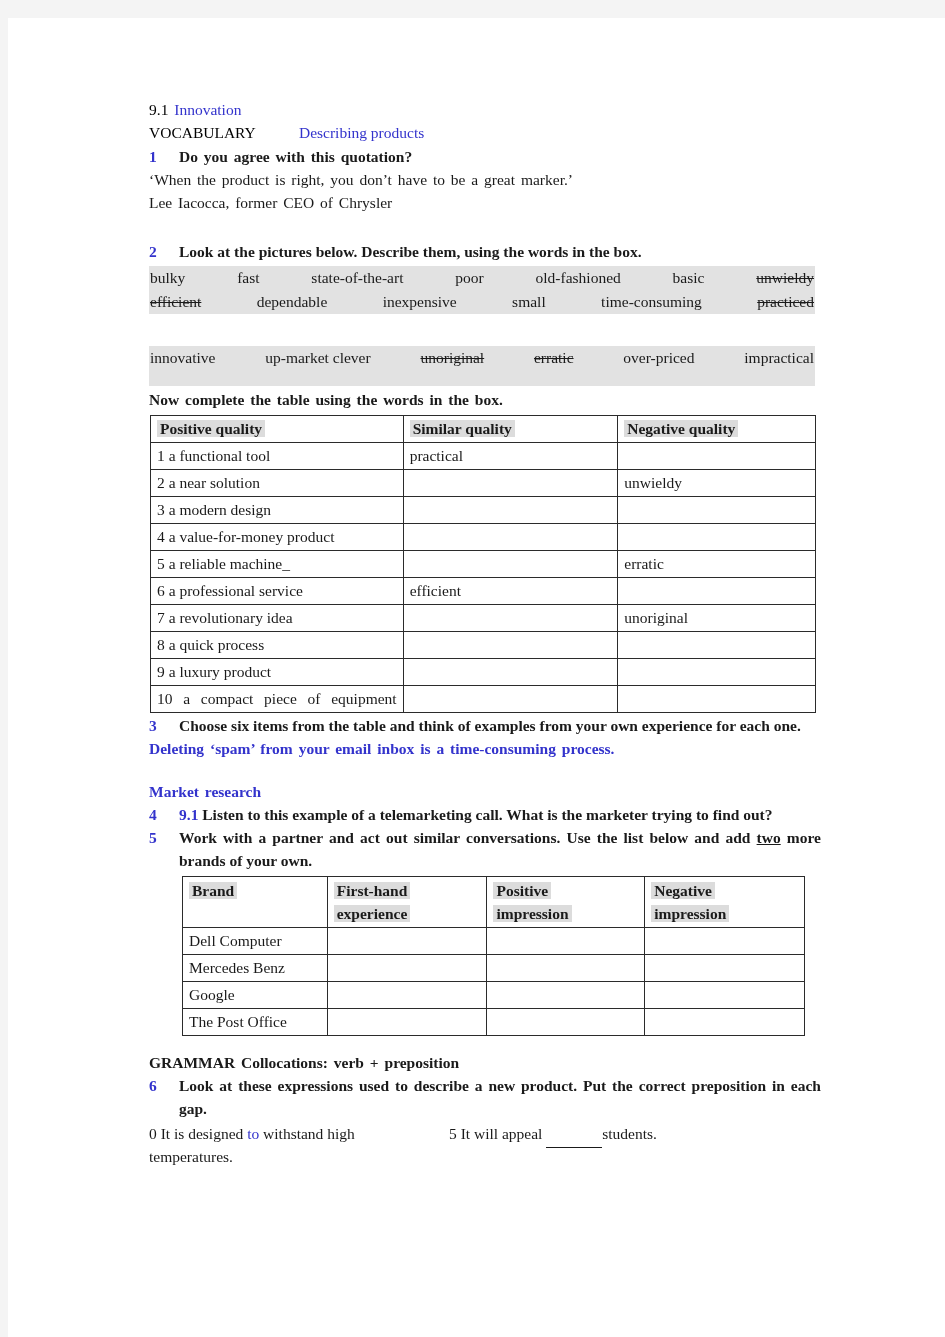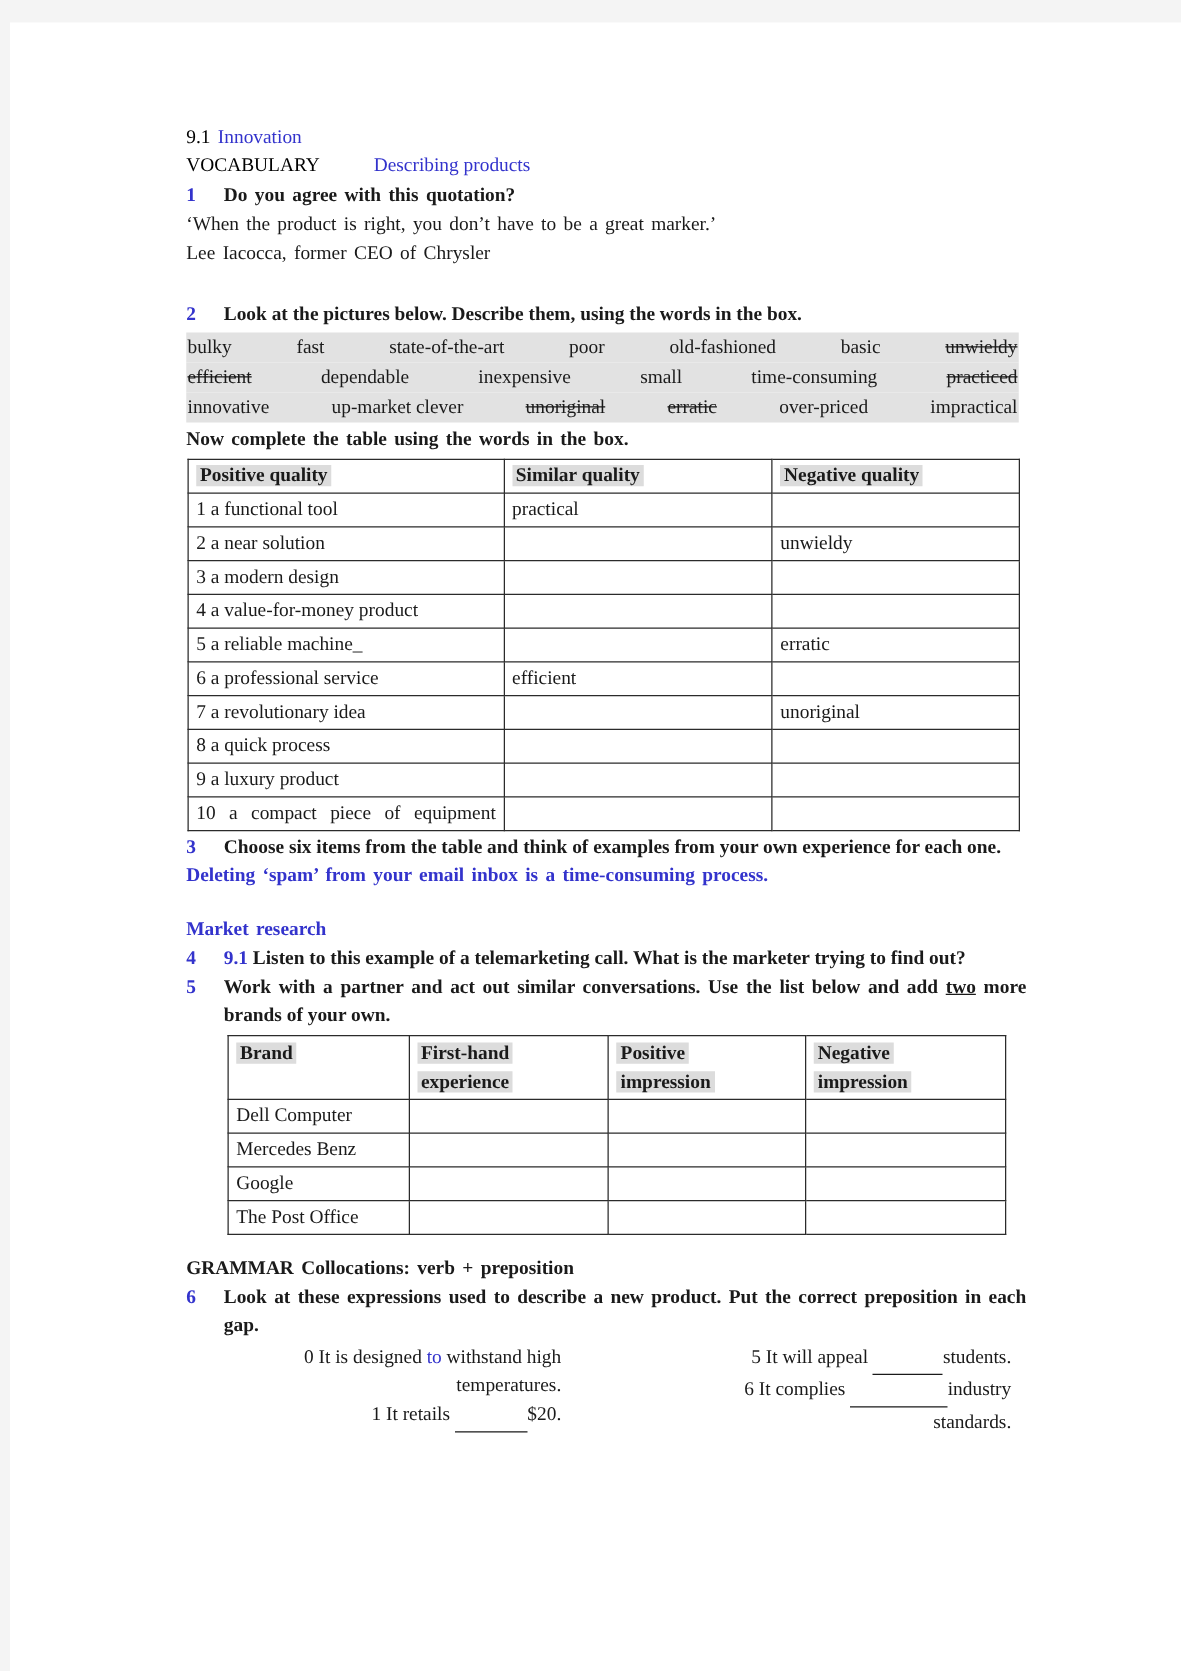--- a/index.html
+++ b/index.html
@@ -87,21 +87,21 @@
   .wb-line {
     background: #e2e2e2;
     font-size: 15.5px;
     line-height: 24px;
     color: #1a1a1a;
     display: flex;
     justify-content: space-between;
     padding: 0 1px;
     white-space: nowrap;
   }
-  .wb-line.l2 { padding-bottom: 0; }
+  .wb-line.l2 { padding-bottom: 16px; margin-top: 32px; }
 
   
   table.doc {
     border-collapse: collapse;
     margin-top: 4px;
     font-size: 15.5px;
     color: #1a1a1a;
   }
   table.doc td {
     border: 1px solid #2b2b2b;
@@ -129,21 +129,20 @@
   .btable col.b2 { width: 160px; }
   .btable col.b3 { width: 158px; }
   .btable col.b4 { width: 160px; }
   .btable td { padding: 1px 6px; }
   .btable td.th { line-height: 23px; }
 
   
   .gram-cols {
     display: flex;
     margin-top: 2px;
-    text-align: right;
   }
   .gcol {
     font-size: 15.5px;
     line-height: 23px;
     color: #1a1a1a;
   }
   .gcol.left  { width: 300px; }
   .gcol.right { width: 360px; }
   .gap {
     display: inline-block;
@@ -357,29 +356,22 @@
       <span class="num">6</span>
       <span class="head-body just" style="width:642px;">Look at these expressions used to describe a new product. Put the correct preposition in each gap.</span>
     </div>
 
     <div class="gram-cols">
       <div class="gcol left" id="gleft">
           <div>
             <div><span>0 </span><span>It is designed </span><span class="blue">to</span><span> withstand high</span></div>
             <div>temperatures.</div>
           </div>
-          <div>
-            <div><span>1 </span><span>It retails </span><span class="gap g1">&nbsp;</span><span>$20.</span></div>
-          </div>
         </div>
       <div class="gcol right" id="gright">
           <div>
             <div><span>5 </span><span>It will appeal </span><span class="gap g5">&nbsp;</span><span>students.</span></div>
           </div>
-          <div>
-            <div><span>6 </span><span>It complies </span><span class="gap g6">&nbsp;</span><span>industry</span></div>
-            <div class="indent-sub">standards.</div>
-          </div>
         </div>
     </div>
 
   </div>
 </div>
 
 </body></html>

